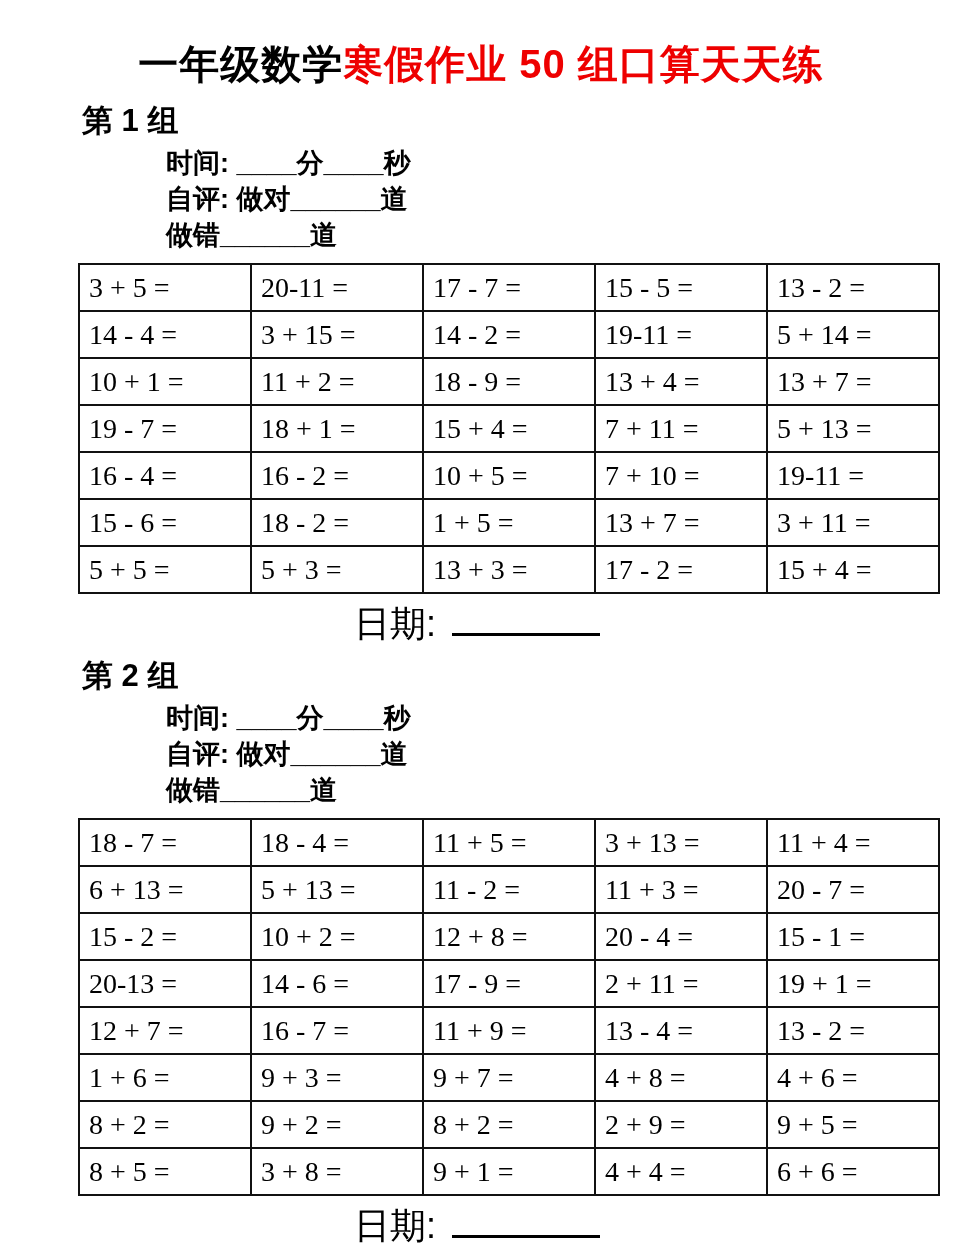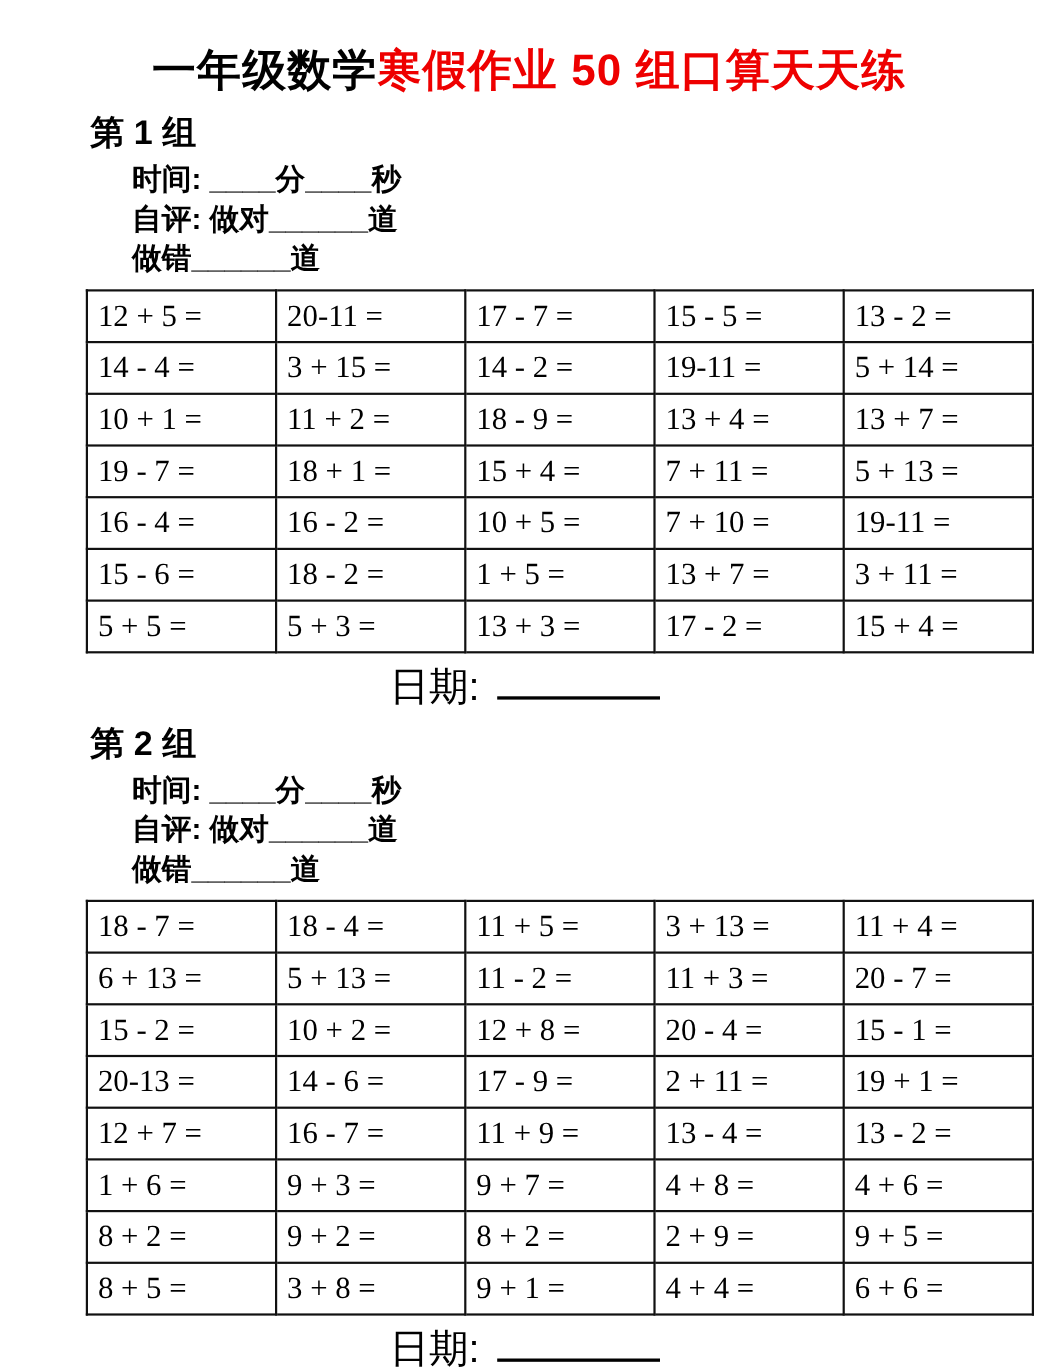--- a/index.html
+++ b/index.html
@@ -32,21 +32,21 @@
   }
   .meta-line {
     display: flex;
     align-items: baseline;
     font-size: 27px;
     font-weight: bold;
     margin: 6px 0 10px 4px;
     white-space: nowrap;
     flex-direction: column;
   }
-  .meta-eval  { margin-left: 38px; }
+  .meta-eval  { margin-left: 84px; }
   .meta-wrong { margin-left: 32px; }
   table.problems {
     border-collapse: collapse;
     table-layout: fixed;
     width: 806px;
   }
   table.problems td {
     border: 2px solid #111;
     width: 161px;
     height: 45px;
@@ -105,21 +105,21 @@
   <section>
     <h2 class="section-heading">第 1 组</h2>
     <div class="meta-line">
       <span class="meta-time">时间: ____分____秒</span>
       <span class="meta-eval">自评: 做对______道</span>
       <span class="meta-wrong">做错______道</span>
     </div>
     <table class="problems">
       <tbody>
           <tr>
-            <td>12 + 5 =</td>
+            <td>3 + 5 =</td>
             <td>20-11 =</td>
             <td>17 - 7 =</td>
             <td>15 - 5 =</td>
             <td>13 - 2 =</td>
           </tr>
           <tr>
             <td>14 - 4 =</td>
             <td>3 + 15 =</td>
             <td>14 - 2 =</td>
             <td>19-11 =</td>

